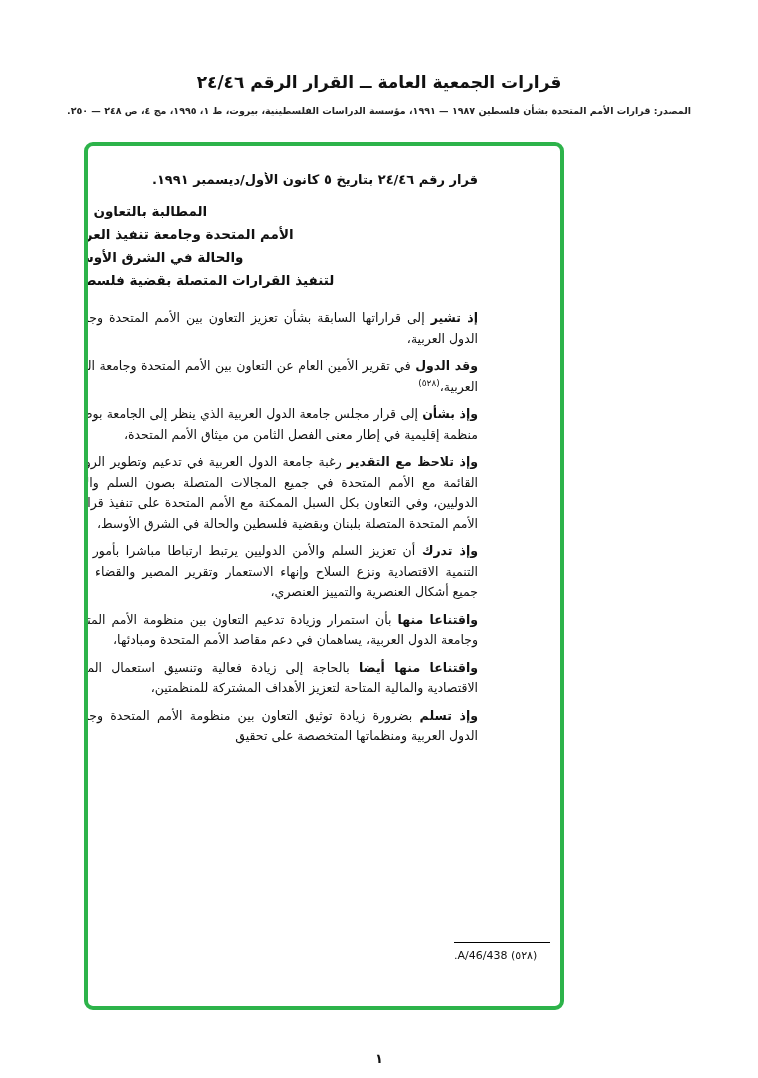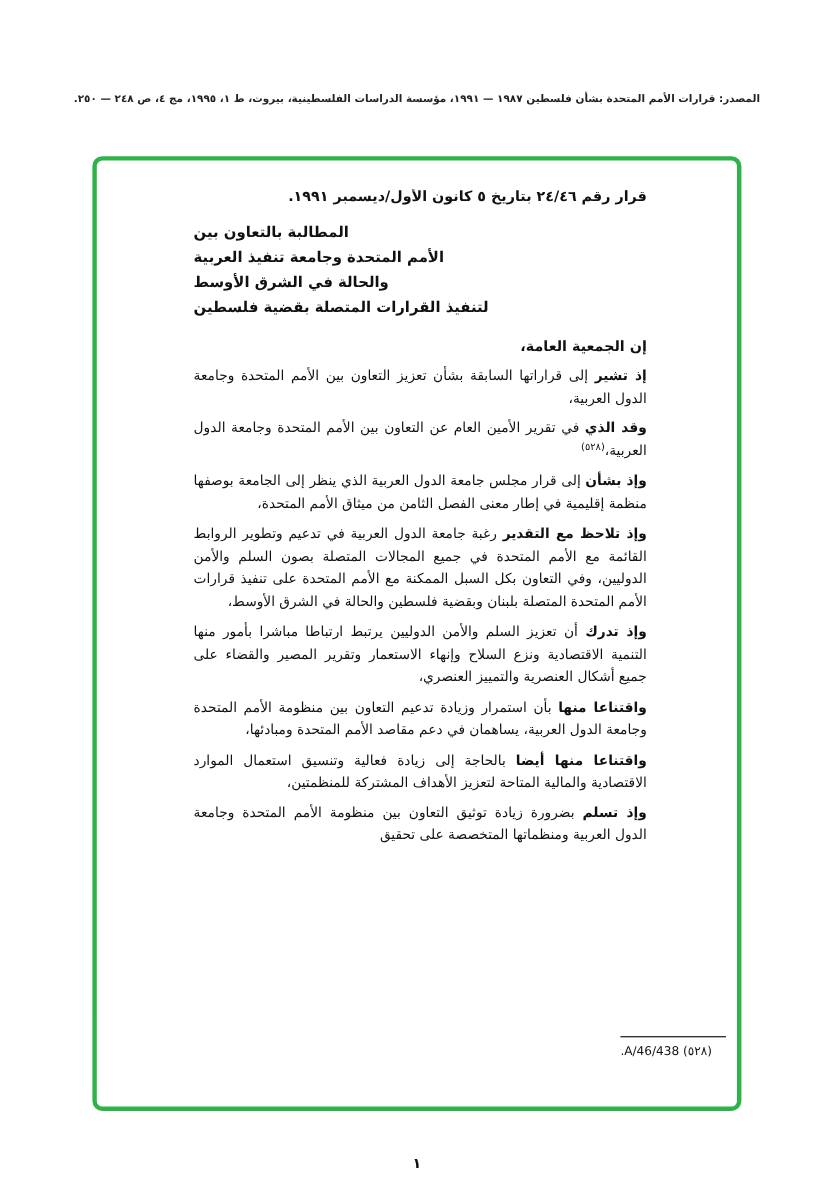--- a/index.html
+++ b/index.html
@@ -31,21 +31,21 @@
   .page-header .source {
     margin-top: 13px;
     font-size: 9.5px;
     font-weight: bold;
     color: #222222;
   }
   .green-box {
     position: absolute;
     left: 84px;
     top: 142px;
-    width: 590px;
+    width: 480px;
     height: 868px;
     border: 4px solid var(--green-border, #2db34a);
     border-radius: 9px;
     background: #ffffff;
     overflow: hidden;
   }
   .doc {
     position: absolute;
     top: 26px;
     right: 82px;
@@ -113,40 +113,40 @@
     font-size: 13px;
     font-weight: bold;
   }
 </style>
 </head>
 <body>
 
 <div class="page">
 
   <div class="page-header">
+    <div class="title">قرارات الجمعية العامة ــ القرار الرقم ٢٤/٤٦</div>
     <div class="source">المصدر: قرارات الأمم المتحدة بشأن فلسطين ١٩٨٧ — ١٩٩١، مؤسسة الدراسات الفلسطينية، بيروت، ط ١، ١٩٩٥، مج ٤، ص ٢٤٨ — ٢٥٠.</div>
   </div>
 
   <div class="green-box">
     <div class="doc">
 
       <div class="date-line">قرار رقم ٢٤/٤٦ بتاريخ ٥ كانون الأول/ديسمبر ١٩٩١.</div>
 
       <div class="doc-heading">
         <div>المطالبة بالتعاون بين</div>
         <div>الأمم المتحدة وجامعة تنفيذ العربية</div>
         <div>والحالة في الشرق الأوسط</div>
         <div>لتنفيذ القرارات المتصلة بقضية فلسطين</div>
       </div>
 
-      <p class="opening">إن الجمعية العامة،</p>
 
       <p class="para"><b class="lead">إذ تشير</b><span> إلى قراراتها السابقة بشأن تعزيز التعاون بين الأمم المتحدة وجامعة الدول العربية،</span></p>
 
-      <p class="para"><b class="lead">وقد الذي</b><span> في تقرير الأمين العام عن التعاون بين الأمم المتحدة وجامعة الدول العربية،</span><sup class="fn-ref">(٥٢٨)</sup></p>
+      <p class="para"><b class="lead">وقد الدول</b><span> في تقرير الأمين العام عن التعاون بين الأمم المتحدة وجامعة الدول العربية،</span><sup class="fn-ref">(٥٢٨)</sup></p>
 
       <p class="para"><b class="lead">وإذ بشأن</b><span> إلى قرار مجلس جامعة الدول العربية الذي ينظر إلى الجامعة بوصفها منظمة إقليمية في إطار معنى الفصل الثامن من ميثاق الأمم المتحدة،</span></p>
 
       <p class="para"><b class="lead">وإذ تلاحظ مع التقدير</b><span> رغبة جامعة الدول العربية في تدعيم وتطوير الروابط القائمة مع الأمم المتحدة في جميع المجالات المتصلة بصون السلم والأمن الدوليين، وفي التعاون بكل السبل الممكنة مع الأمم المتحدة على تنفيذ قرارات الأمم المتحدة المتصلة بلبنان وبقضية فلسطين والحالة في الشرق الأوسط،</span></p>
 
 
       <p class="para"><b class="lead">وإذ تدرك</b><span> أن تعزيز السلم والأمن الدوليين يرتبط ارتباطا مباشرا بأمور منها التنمية الاقتصادية ونزع السلاح وإنهاء الاستعمار وتقرير المصير والقضاء على جميع أشكال العنصرية والتمييز العنصري،</span></p>
 
       <p class="para"><b class="lead">واقتناعا منها</b><span> بأن استمرار وزيادة تدعيم التعاون بين منظومة الأمم المتحدة وجامعة الدول العربية، يساهمان في دعم مقاصد الأمم المتحدة ومبادئها،</span></p>
 

